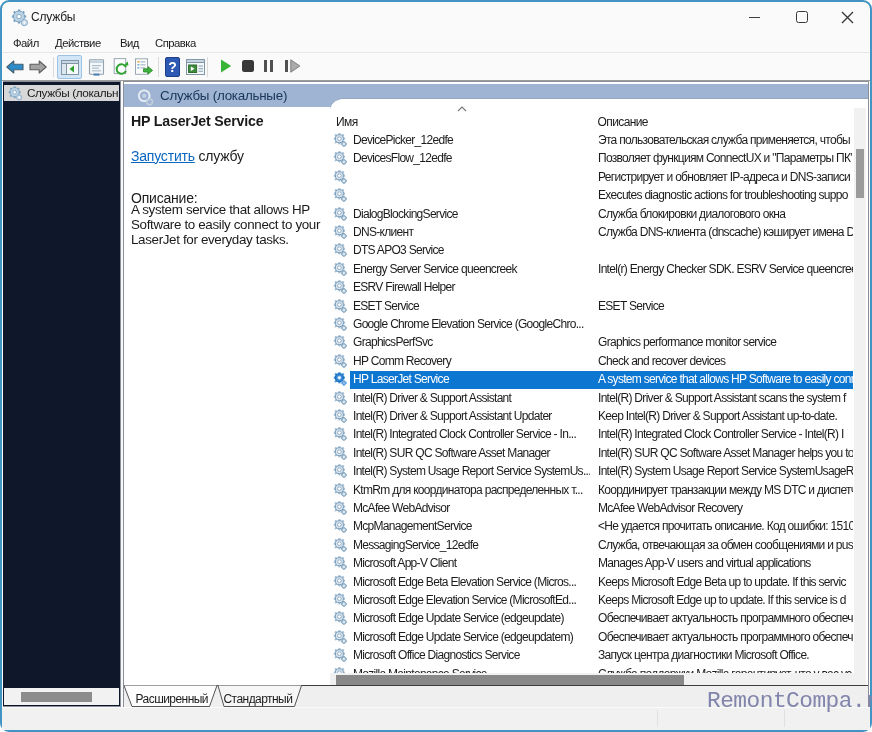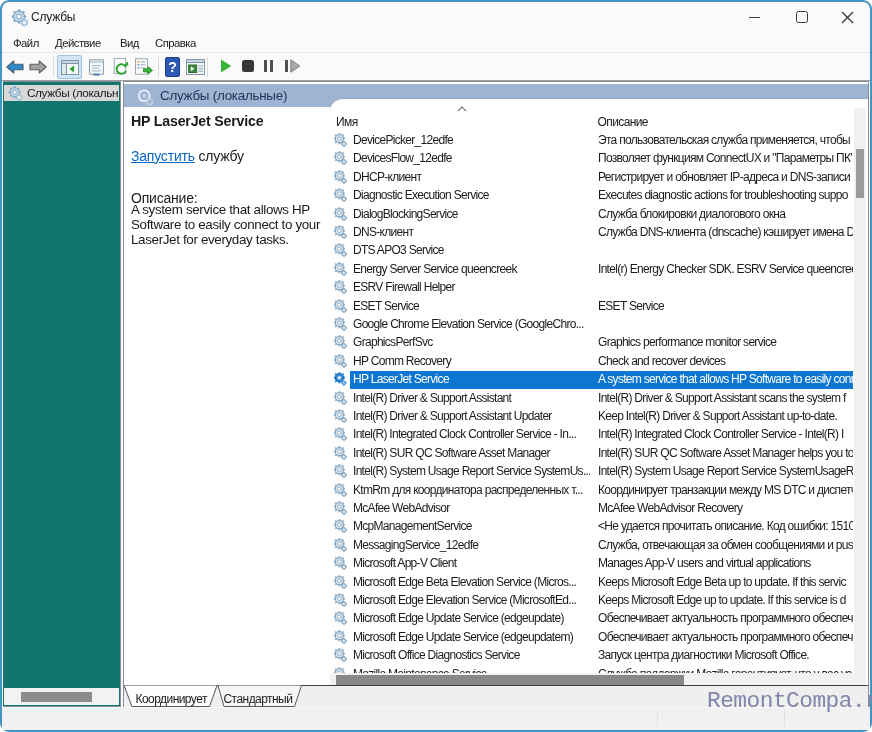--- a/index.html
+++ b/index.html
@@ -13,21 +13,21 @@
 .minb{left:749px;top:16.5px;width:11px;height:1.6px;background:#404040}
 .maxb{left:796px;top:11px;width:11.5px;height:11.5px;border:1.4px solid #3a3a3a;border-radius:2.5px}
 
 .menu{top:36.5px;font-size:11.3px;letter-spacing:-0.5px}
 .menuline{left:2px;right:2px;top:52.3px;height:1px;background:#e7e7e7}
 
 .tsep{top:57px;width:1px;height:20px;background:#dadada}
 .hibox{left:56.5px;top:55px;width:25.5px;height:24px;background:#d3e6f8;border:1px solid #9cc3e5;border-radius:2px}
 .cline{left:2px;right:2px;top:79.6px;height:1.6px;background:#9c9c9c}
 
-.tree{left:3px;top:81.2px;width:118px;height:626.3px;border:1px solid #8a9099;border-left:none;background:#0f766e;overflow:hidden}
+.tree{left:3px;top:81.2px;width:118px;height:626.3px;border:1px solid #8a9099;border-left:none;background:#0f172a;overflow:hidden}
 .titem{position:absolute;left:1px;right:1px;top:2.5px;height:16.5px;background:#d8d8d8}
 .titem span{position:absolute;left:23px;top:1.5px;font-size:11.8px;letter-spacing:-0.4px;color:#1b1b1b;white-space:nowrap}
 .thtrack{position:absolute;left:1px;right:1px;bottom:1px;height:17px;background:#f2f2f2}
 .ththumb{position:absolute;left:17px;top:4px;width:71px;height:10px;background:#8c8c8c}
 .rpane{left:122.5px;top:81.2px;width:746.5px;height:626.3px;border:1px solid #8a9099;background:#fff;overflow:hidden}
 
 .band{left:123.5px;top:83.8px;width:744.5px;height:23.2px;background:#9fb4d2}
 .bandtxt{left:160px;top:88px;font-size:13.4px;color:#17365a;letter-spacing:-0.25px}
 .panel{left:330px;top:98px;width:538px;height:590.5px;background:#fff;border-top-left-radius:13px;border-top:1px solid #93a7bf}
 
@@ -268,28 +268,26 @@
     <svg class="gi" viewBox="0 0 16 16">
       <use href="#gear"></use>
     </svg>
     <span class="nm">DevicesFlow_12edfe</span>
     <span class="ds">Позволяет функциям ConnectUX и "Параметры ПК" по</span>
   </div>
 <div class="row" style="top:168.2px">
     <svg class="gi" viewBox="0 0 16 16">
       <use href="#gear"></use>
     </svg>
-    <span class="nm">DHCP-клиент</span>
     <span class="ds">Регистрирует и обновляет IP-адреса и DNS-записи</span>
   </div>
 <div class="row" style="top:186.6px">
     <svg class="gi" viewBox="0 0 16 16">
       <use href="#gear"></use>
     </svg>
-    <span class="nm">Diagnostic Execution Service</span>
     <span class="ds">Executes diagnostic actions for troubleshooting suppo</span>
   </div>
 <div class="row" style="top:205.0px">
     <svg class="gi" viewBox="0 0 16 16">
       <use href="#gear"></use>
     </svg>
     <span class="nm">DialogBlockingService</span>
     <span class="ds">Служба блокировки диалогового окна</span>
   </div>
 <div class="row" style="top:223.4px">
@@ -473,19 +471,19 @@
 <div class="abs vthumb"></div>
 <div class="abs htrack"></div>
 <div class="abs hthumb"></div>
 
 <div class="abs tabline"></div>
 <div class="abs tabstrip"></div>
 <svg class="abs" style="left:123.5px;top:685px" width="250" height="23" viewBox="0 0 250 23">
  <path d="M0 0.5 L8 21.5 L85.5 21.5 L93 0.5" fill="#fdfdfd" stroke="#555" stroke-width="1"></path>
  <path d="M94 0.5 L100 21.5 L170.5 21.5 L177.5 0.5" fill="#f6f6f6" stroke="#555" stroke-width="1"></path>
 </svg>
-<div class="txt tabtxt1">Координирует</div>
+<div class="txt tabtxt1">Расширенный</div>
 <div class="txt tabtxt2">Стандартный</div>
 
 <div class="abs status"></div>
 <div class="abs ssep" style="left:657px"></div>
 <div class="abs ssep" style="left:784px"></div>
 <div class="txt wm">RemontCompa.ru</div>
 
 </body></html>

